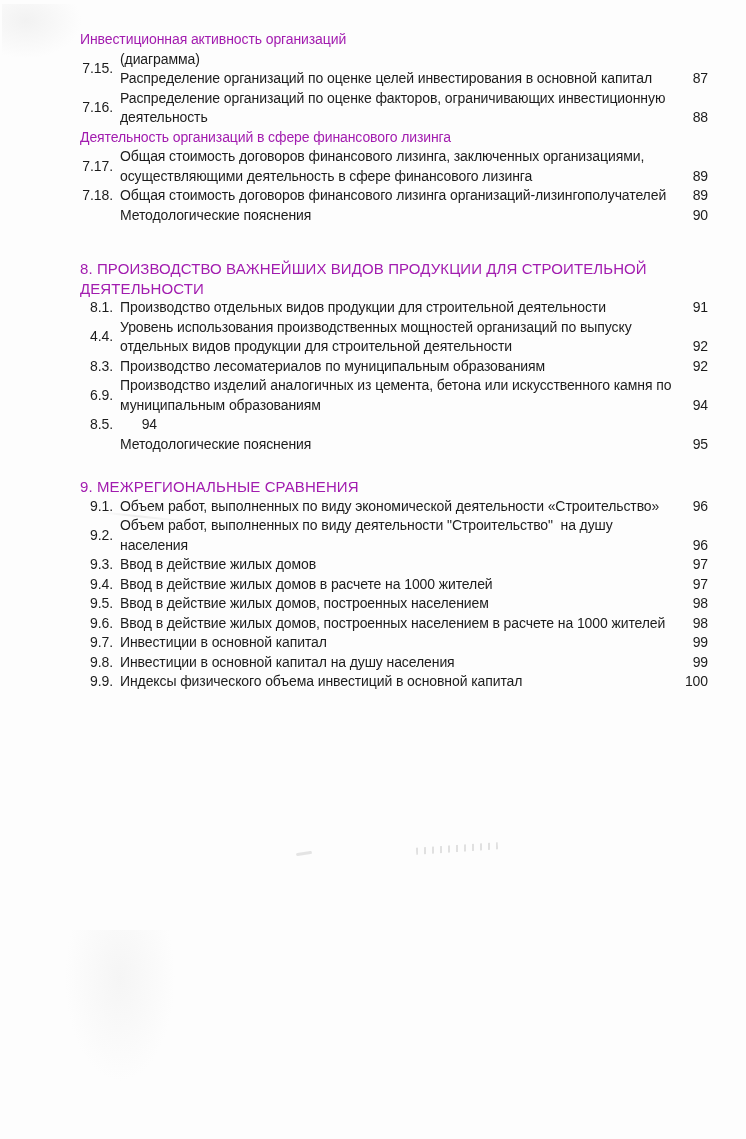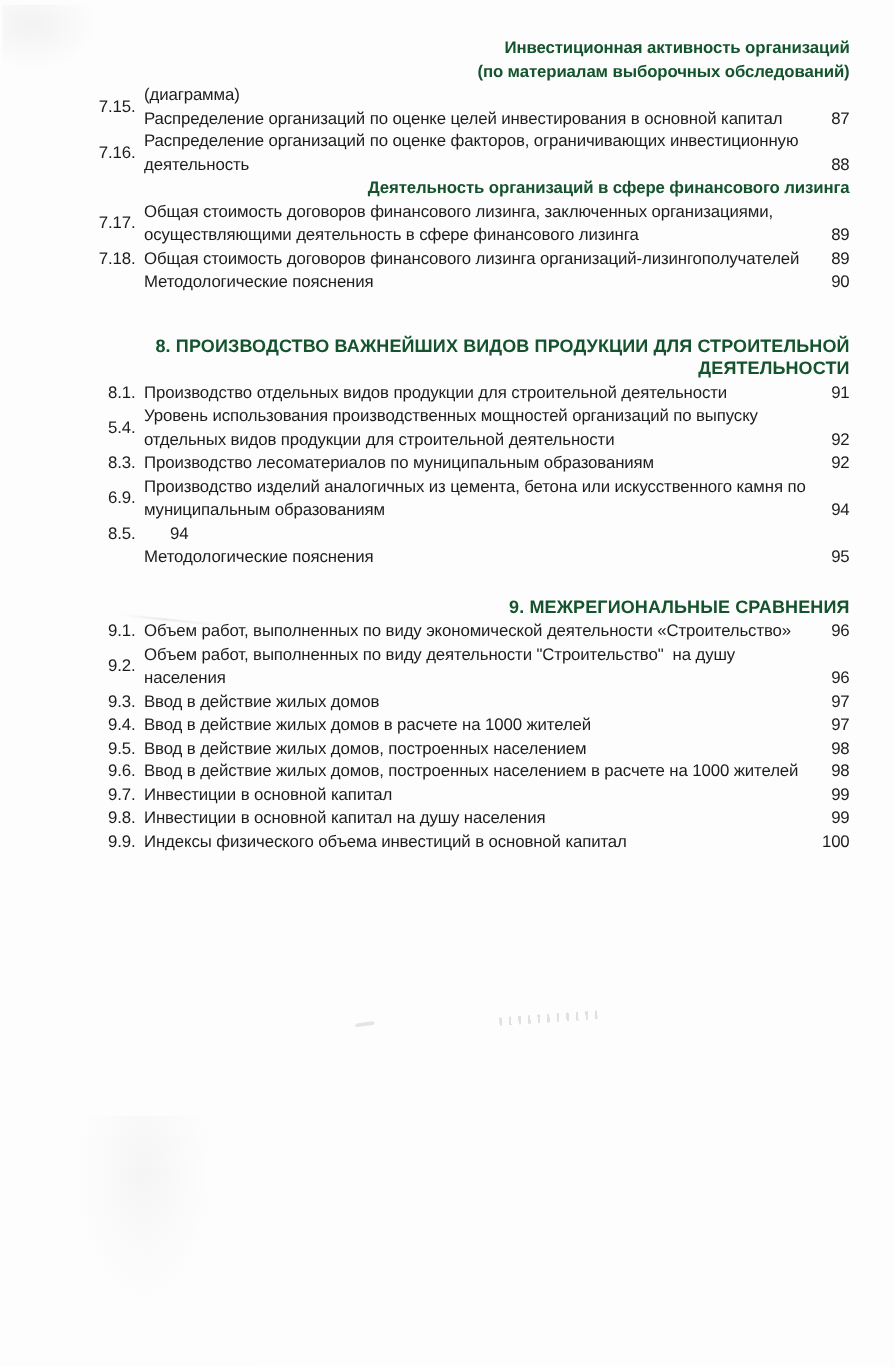--- a/index.html
+++ b/index.html
@@ -26,23 +26,23 @@
     width: 628px;
     color: #1c1c1c;
     font-size: 14px;
     line-height: 19.5px;
     letter-spacing: -0.1px;
   }
   .section { }
   .section.gap-8 { margin-top: 34px; }
   .section.gap-9 { margin-top: 23px; }
   .heading {
-    text-align: right;
-    font-weight: bold;
-    color: #14532d;
+    text-align: left;
+    font-weight: normal;
+    color: #a21caf;
   }
   .heading.chapter {
     font-size: 15px;
     letter-spacing: 0.1px;
   }
   .entry {
     display: flex;
     align-items: center;
   }
   .entry .num {
@@ -93,21 +93,20 @@
     background: radial-gradient(ellipse at 50% 30%, #f5f5f5 0%, rgba(255,255,255,0) 65%);
   }
 </style>
 </head>
 <body>
 
 <div class="scan-page">
   <div class="toc" id="toc">
       <div class="section">
         <div class="heading sub">Инвестиционная активность организаций</div>
-        <div class="heading sub">(по материалам выборочных обследований)</div>
         <div class="entry">
           <span class="num">7.15.</span>
           <span class="titlelines">
             <span class="line">(диаграмма)</span>
             <span class="line">Распределение организаций по оценке целей инвестирования в основной капитал</span>
           </span>
           <span class="pgnum">87</span>
         </div>
         <div class="entry">
           <span class="num">7.16.</span>
@@ -147,21 +146,21 @@
         <div class="heading chapter">8. ПРОИЗВОДСТВО ВАЖНЕЙШИХ ВИДОВ ПРОДУКЦИИ ДЛЯ СТРОИТЕЛЬНОЙ</div>
         <div class="heading chapter">ДЕЯТЕЛЬНОСТИ</div>
         <div class="entry">
           <span class="num">8.1.</span>
           <span class="titlelines">
             <span class="line">Производство отдельных видов продукции для строительной деятельности</span>
           </span>
           <span class="pgnum">91</span>
         </div>
         <div class="entry">
-          <span class="num">5.4.</span>
+          <span class="num">4.4.</span>
           <span class="titlelines">
             <span class="line">Уровень использования производственных мощностей организаций по выпуску</span>
             <span class="line">отдельных видов продукции для строительной деятельности</span>
           </span>
           <span class="pgnum">92</span>
         </div>
         <div class="entry">
           <span class="num">8.3.</span>
           <span class="titlelines">
             <span class="line">Производство лесоматериалов по муниципальным образованиям</span>

